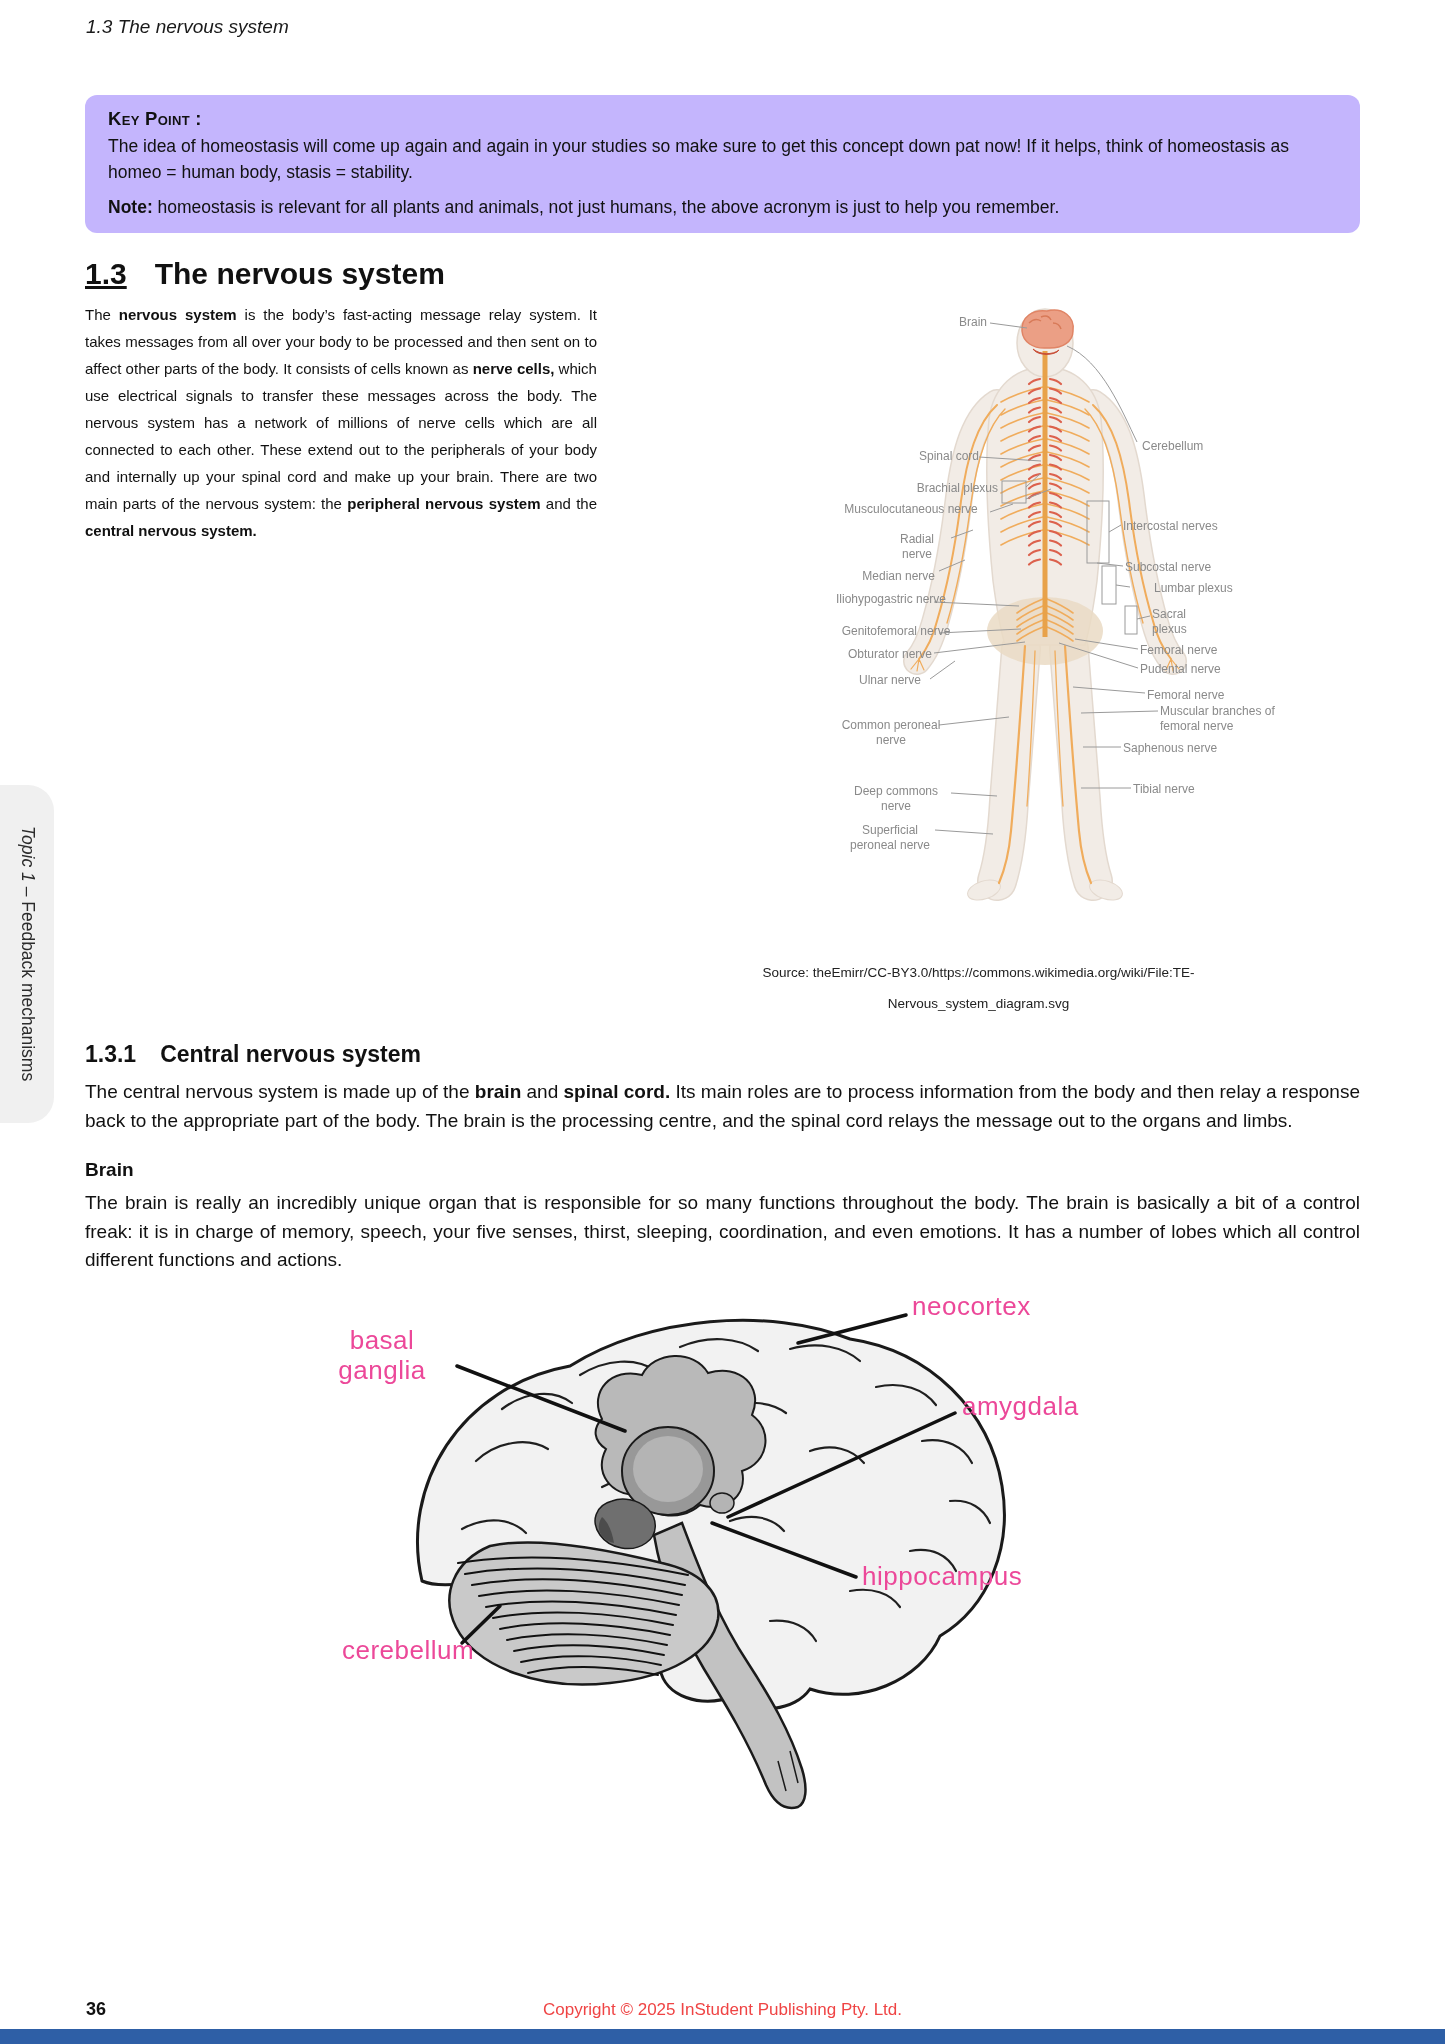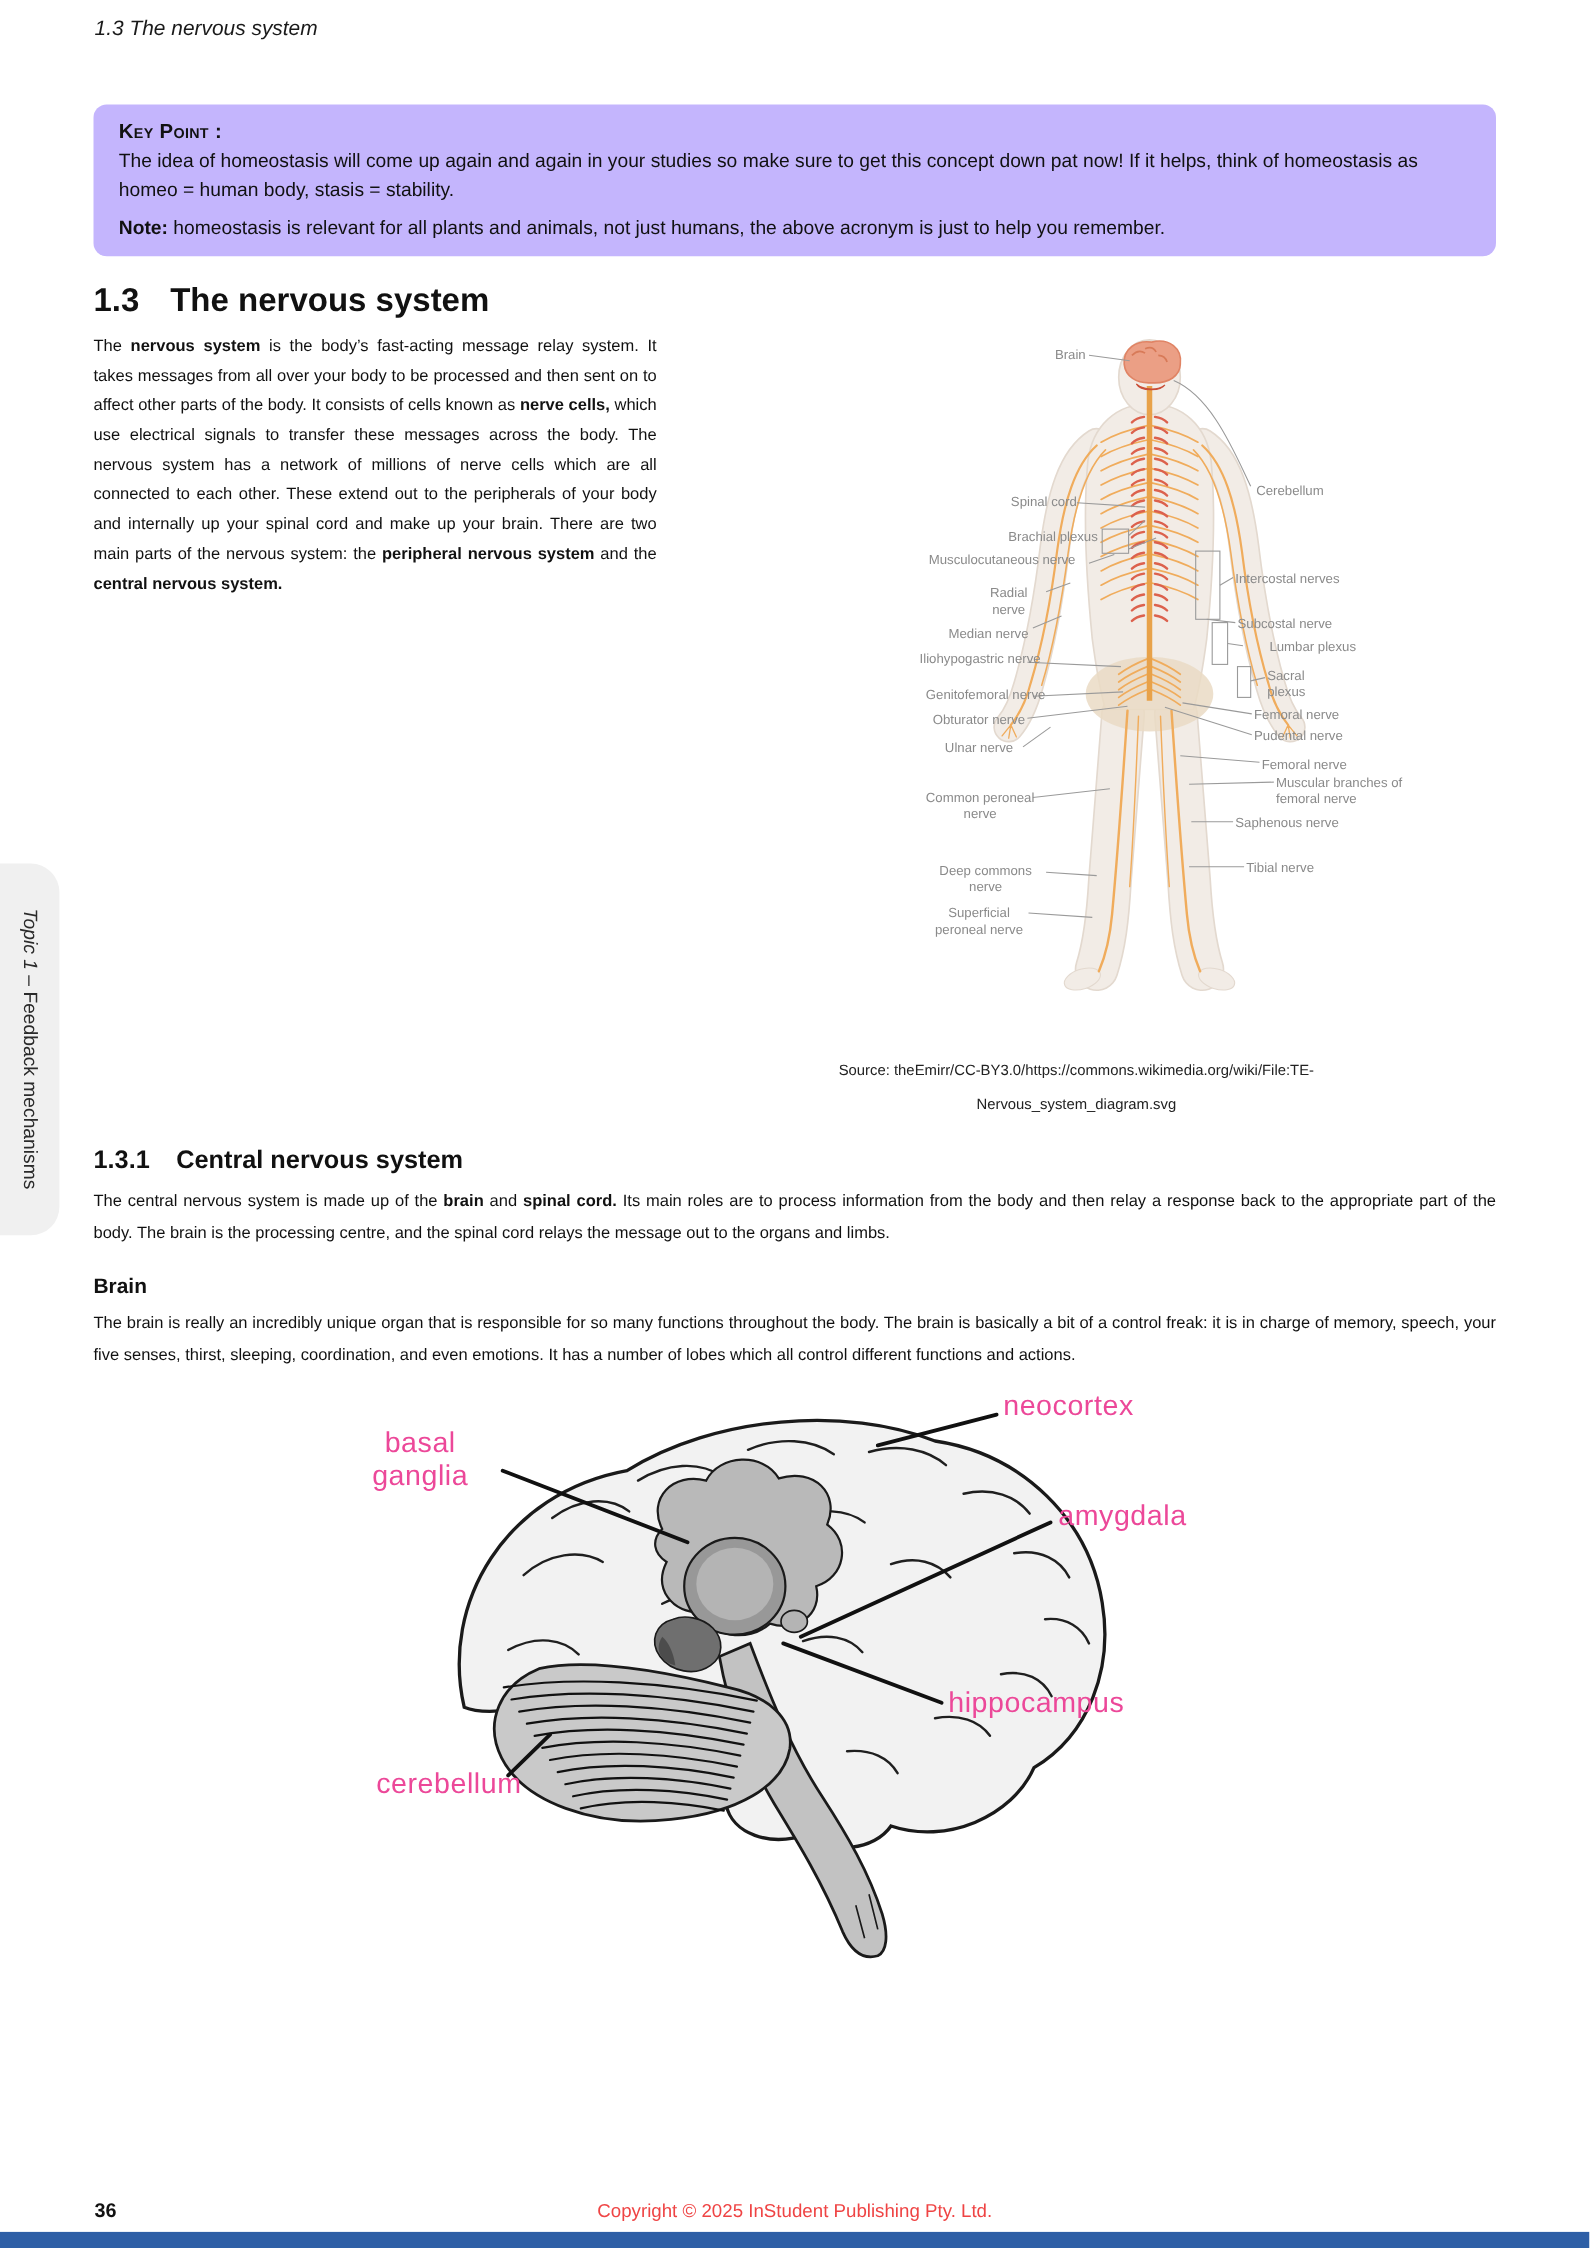--- a/index.html
+++ b/index.html
@@ -7,31 +7,31 @@
         font-family:"Liberation Sans",sans-serif;color:#111;}
   .running{position:absolute;top:16px;left:86px;font-size:19px;font-style:italic;color:#1a1a1a;}
   .content{position:absolute;top:0;left:0;width:1445px;padding:0;}
   .inner{margin:0 85px;}
   .keybox{margin-top:95px;background:#c4b5fd;border-radius:12px;padding:11px 23px 13px 23px;
           font-size:17.5px;line-height:26px;}
   .keybox .kp{font-weight:700;font-variant:small-caps;letter-spacing:.3px;font-size:18.5px;}
   .keybox p{margin:1px 0 0 0;}
   .keybox .note{margin-top:9px;}
   h1.sec{margin:24px 0 10px 0;font-size:30px;font-weight:700;}
-  h1.sec .num{margin-right:28px;}
+  h1.sec .num{margin-right:28px;text-decoration:underline;}
   .twocol{display:flex;margin-top:6px;}
   .coltext{width:513px;font-size:15px;line-height:27px;text-align:justify;}
   .coldiag{flex:1;position:relative;}
   .diagwrap{position:relative;width:763px;height:646px;}
   .nsl{position:absolute;font-size:12px;line-height:15px;color:#8a8a8a;white-space:nowrap;}
   .nsl.wrap{white-space:normal;}
   .source{margin-top:10px;text-align:center;font-size:13.5px;line-height:2.3;color:#222;}
   h2.sub{margin:22px 0 10px 0;font-size:23px;font-weight:700;}
   h2.sub .num{margin-right:24px;}
-  .para{font-size:15px;line-height:28.5px;text-align:justify;margin:0;}
+  .para{font-size:19px;line-height:28.5px;text-align:justify;margin:0;}
   h3.brain{margin:24px 0 8px 0;font-size:19px;font-weight:700;}
   .brainfig{position:relative;width:900px;height:520px;margin:16px 0 0 165px;}
   .bl{position:absolute;font-size:26px;line-height:30px;color:#ec4899;white-space:nowrap;letter-spacing:.5px;}
   .bl.wrap{white-space:normal;text-align:center;}
   .sidebar-tab{position:absolute;left:0;top:785px;width:54px;height:338px;background:#f0f0f0;
                border-radius:0 26px 26px 0;}
   .tab-text{height:100%;display:flex;align-items:center;justify-content:center;}
   .tab-text .vt{writing-mode:vertical-rl;white-space:nowrap;font-size:17.5px;color:#2b2b2b;}
   .vt .it{font-style:italic;}
   .footer-num{position:absolute;left:86px;bottom:24px;font-size:18px;font-weight:700;}

